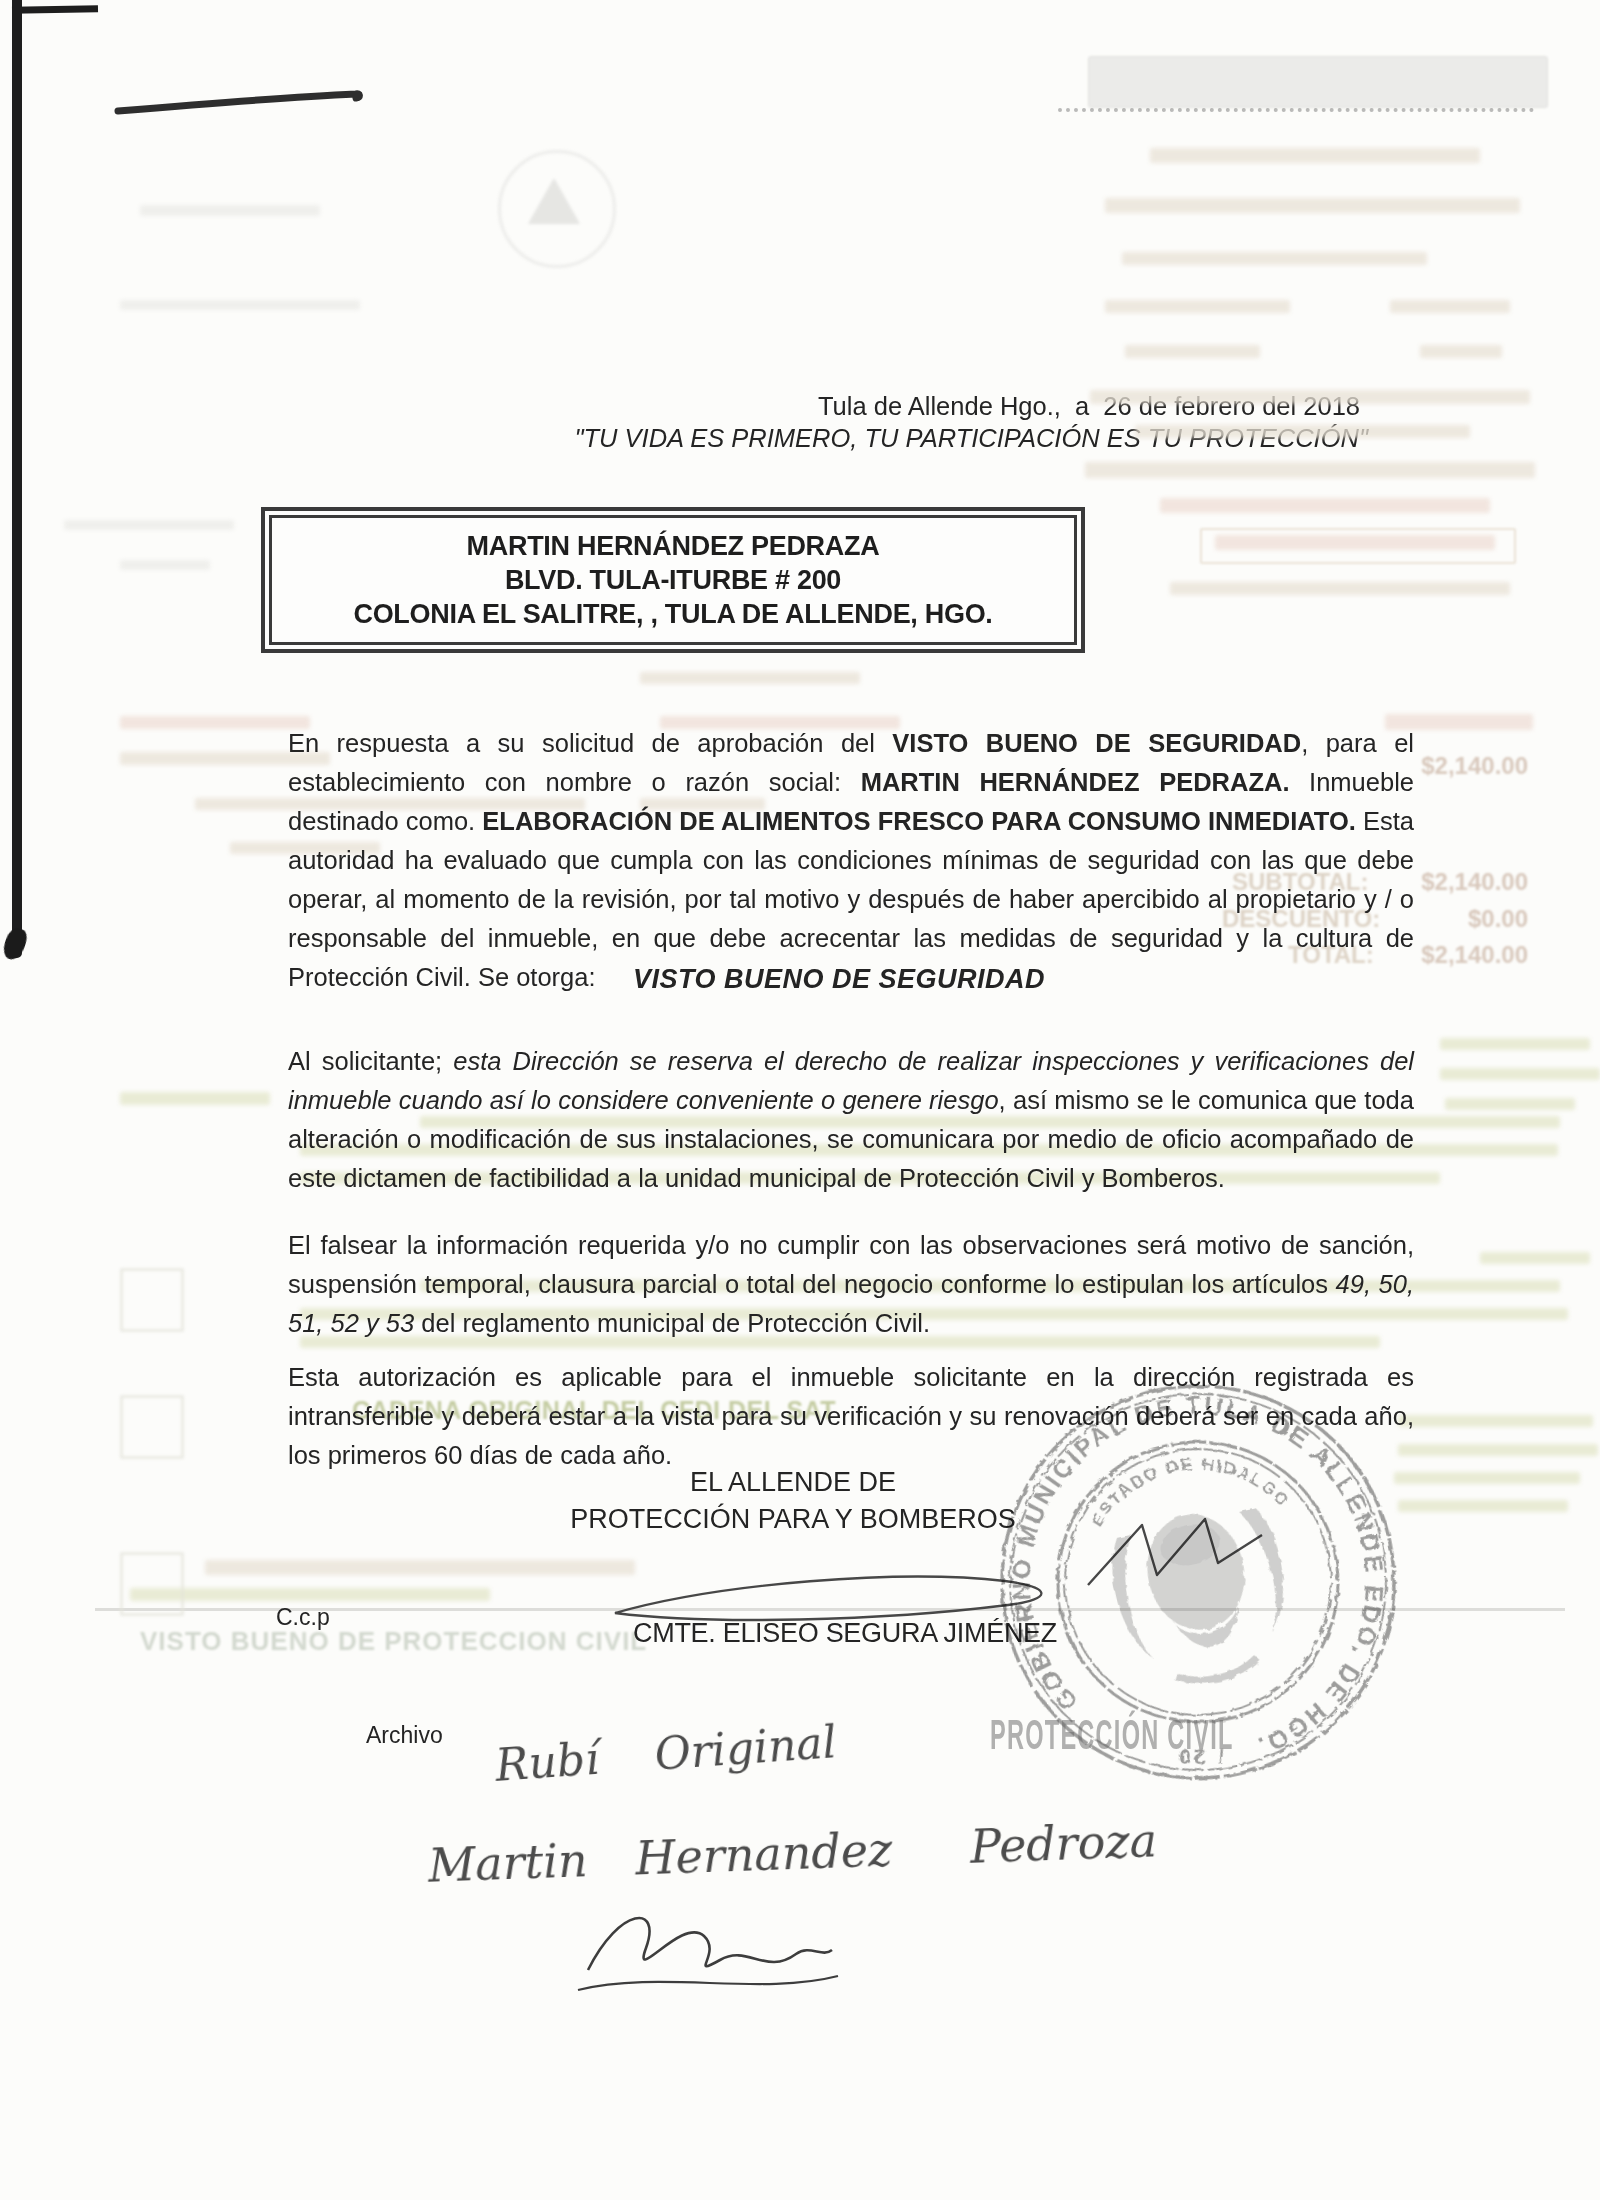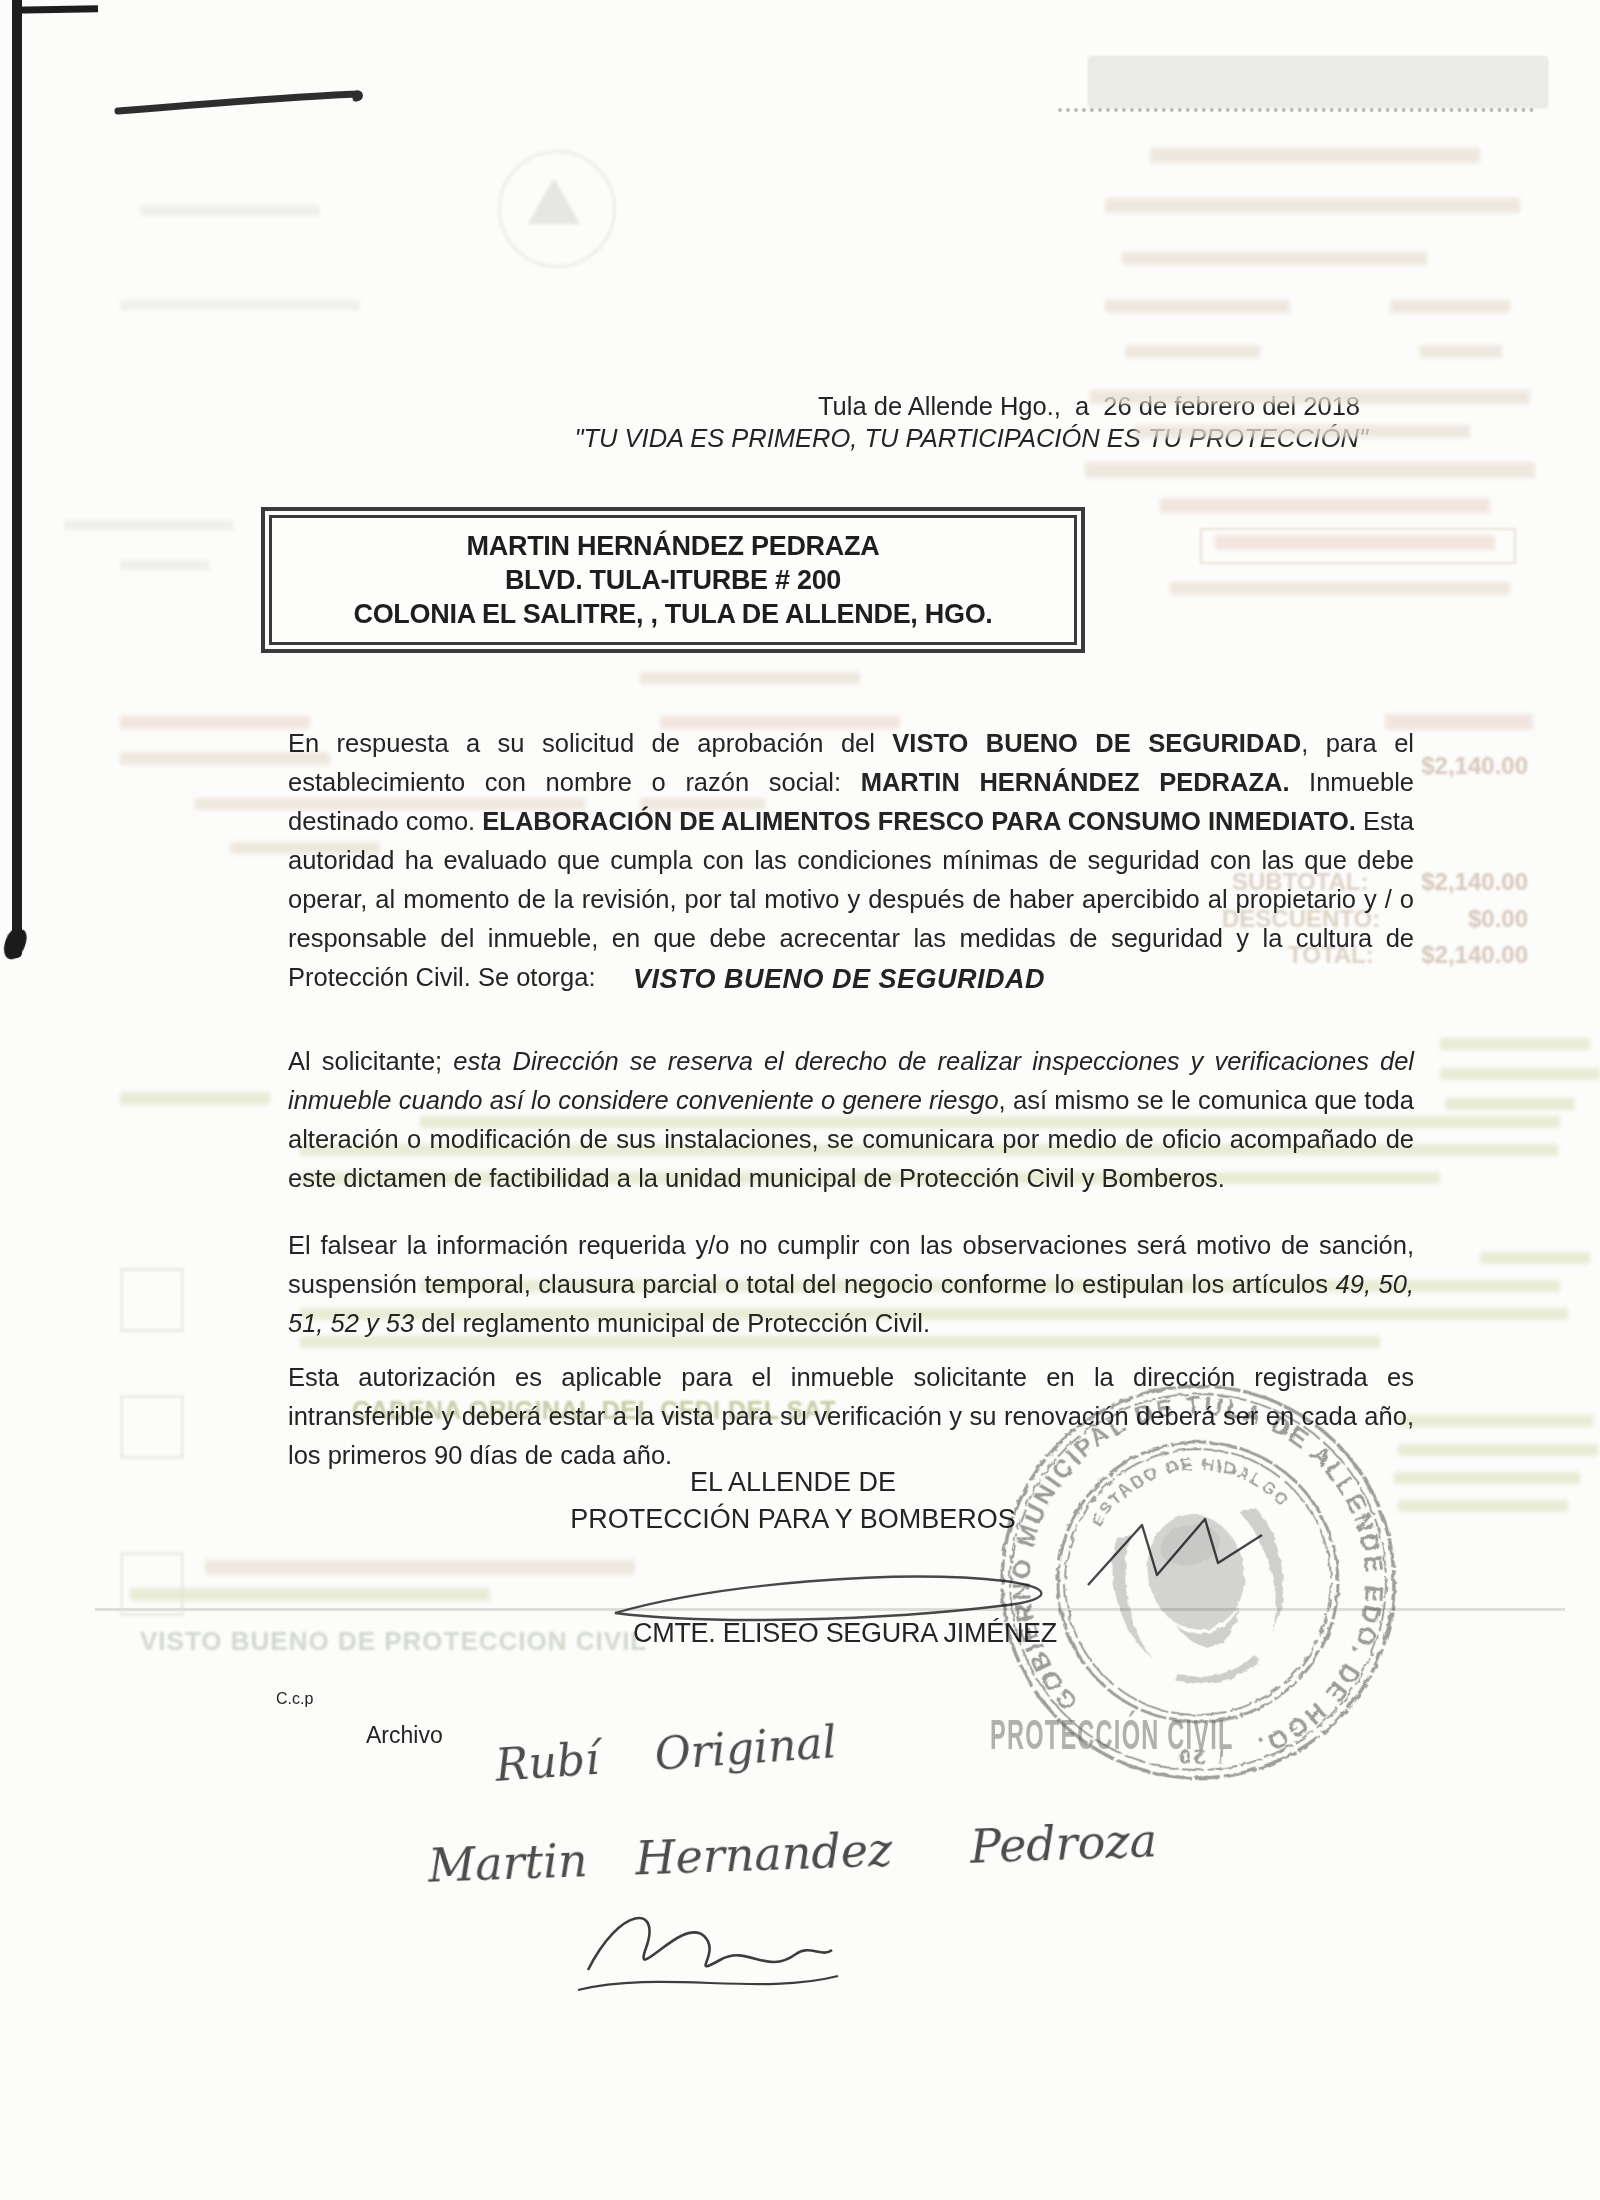--- a/index.html
+++ b/index.html
@@ -17,21 +17,21 @@
   .dateline{top:392px;right:240px;font-size:25.5px;}
   .motto{top:424px;right:232px;font-size:25.5px;font-style:italic;}
   .addr-box{left:261px;top:507px;width:824px;border:4px solid #3a3a3a;padding:4px;box-sizing:border-box;background:rgba(255,255,255,.35);}
   .addr-inner{border:3px solid #3a3a3a;padding:11px 20px;text-align:center;}
   .addr-inner div{font-size:27px;font-weight:bold;line-height:34px;letter-spacing:-.3px;color:#1e1e1e;}
   .para{left:276px;width:1126px;font-size:25.5px;line-height:39px;text-align:justify;margin:12px;z-index:5;}
   .b{font-weight:bold;} .i{font-style:italic;}
   .doc-title{left:276px;top:964px;width:1126px;text-align:center;font-size:27px;font-weight:bold;font-style:italic;letter-spacing:.5px;z-index:5;}
   .closing{left:563px;top:1464px;width:460px;text-align:center;font-size:27px;line-height:37px;z-index:5;}
   .signer{left:633px;top:1618px;font-size:27px;font-weight:normal;letter-spacing:-.3px;z-index:6;}
-  .ccp{left:276px;top:1690px;font-size:16px;}
+  .ccp{left:276px;top:1604px;font-size:23px;}
   .archivo{left:366px;top:1722px;font-size:23px;}
   
   .hw{font-family:"DejaVu Serif", serif;font-style:italic;color:#4c4c4c;filter:blur(.3px);z-index:7;}
   .hw1{left:495px;top:1728px;font-size:44px;transform:rotate(-4deg);word-spacing:42px;}
   .hw2{left:428px;top:1826px;font-size:46px;transform:rotate(-2deg);display:flex;}
   .hw2 span:nth-child(1){margin-right:48px;} .hw2 span:nth-child(2){margin-right:78px;}
   
   .stamp{left:988px;top:1372px;width:420px;height:420px;transform:rotate(-12deg);opacity:.85;mix-blend-mode:multiply;z-index:8;}
   .stamp-label{left:990px;top:1712px;font-size:38px;font-weight:bold;letter-spacing:2px;color:rgba(100,100,100,.5);transform:scale(.62,1.1);transform-origin:left top;filter:blur(.6px);z-index:8;}
   
@@ -93,21 +93,21 @@
   </div>
 
   <p class="abs para" style="top:712px"><span>En respuesta a su solicitud de aprobación del </span><span class="b">VISTO BUENO DE SEGURIDAD</span><span>, para el establecimiento con nombre o razón social: </span><span class="b">MARTIN HERNÁNDEZ PEDRAZA.</span><span> Inmueble destinado como. </span><span class="b">ELABORACIÓN DE ALIMENTOS FRESCO PARA CONSUMO INMEDIATO.</span><span> Esta autoridad ha evaluado que cumpla con las condiciones mínimas de seguridad con las que debe operar, al momento de la revisión, por tal motivo y después de haber apercibido al propietario y / o responsable del inmueble, en que debe acrecentar las medidas de seguridad y la cultura de Protección Civil. Se otorga:</span></p>
 
   <div class="abs doc-title">VISTO BUENO DE SEGURIDAD</div>
 
   <p class="abs para" style="top:1030px"><span>Al solicitante; </span><span class="i">esta Dirección se reserva el derecho de realizar inspecciones y verificaciones del inmueble cuando así lo considere conveniente o genere riesgo</span><span>, así mismo se le comunica que toda alteración o modificación de sus instalaciones, se comunicara por medio de oficio acompañado de este dictamen de factibilidad a la unidad municipal de Protección Civil y Bomberos.</span></p>
 
   <p class="abs para" style="top:1214px"><span>El  falsear la información requerida y/o no cumplir con las observaciones será motivo de sanción, suspensión temporal, clausura parcial o total del negocio conforme lo estipulan los artículos </span><span class="i">49, 50, 51, 52 y 53</span><span> del reglamento municipal de Protección Civil.</span></p>
 
-  <p class="abs para" style="top:1346px">Esta autorización es aplicable para el inmueble solicitante en la dirección registrada es intransferible y deberá estar a la vista para su verificación y su  renovación deberá ser en cada año, los primeros 90 días de cada año.</p>
+  <p class="abs para" style="top:1346px">Esta autorización es aplicable para el inmueble solicitante en la dirección registrada es intransferible y deberá estar a la vista para su verificación y su  renovación deberá ser en cada año, los primeros 60 días de cada año.</p>
 
   <div class="abs closing">
     <div>EL ALLENDE DE</div>
     <div>PROTECCIÓN PARA Y BOMBEROS</div>
   </div>
 
   <svg class="abs" style="left:560px;top:1505px;width:760px;height:150px;z-index:7" viewBox="0 0 760 150">
     <path d="M 55 108 C 160 78, 340 64, 445 76 C 492 82, 494 94, 448 100 C 320 116, 150 120, 55 108 Z" fill="none" stroke="#474747" stroke-width="2.3"></path>
     <path d="M 528 80 L 582 20 L 597 70 L 645 14 L 658 58 L 702 30" fill="none" stroke="#474747" stroke-width="2.4" stroke-linejoin="round"></path>
   </svg>

